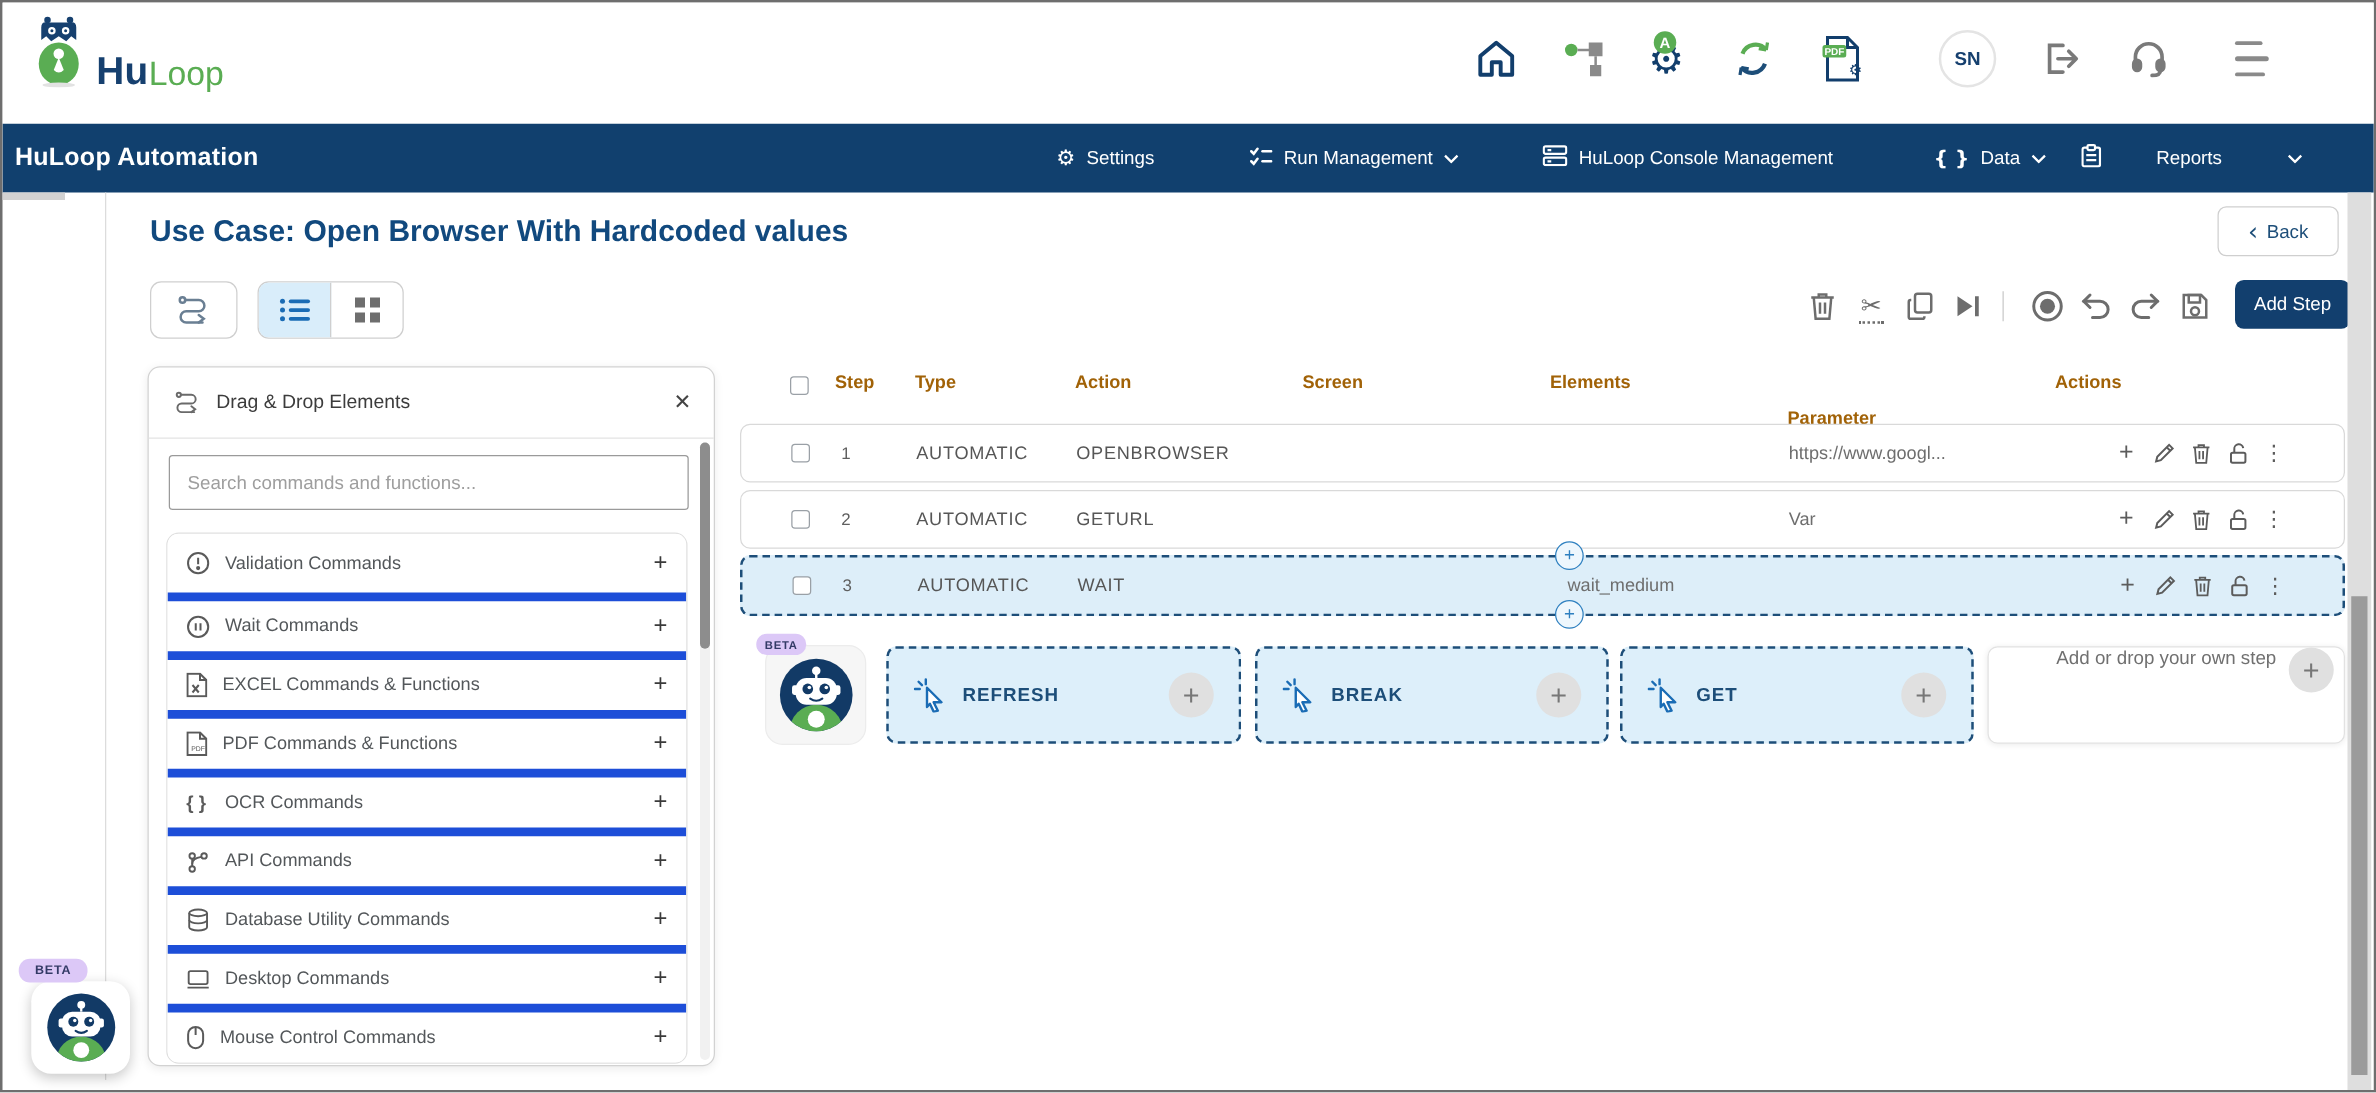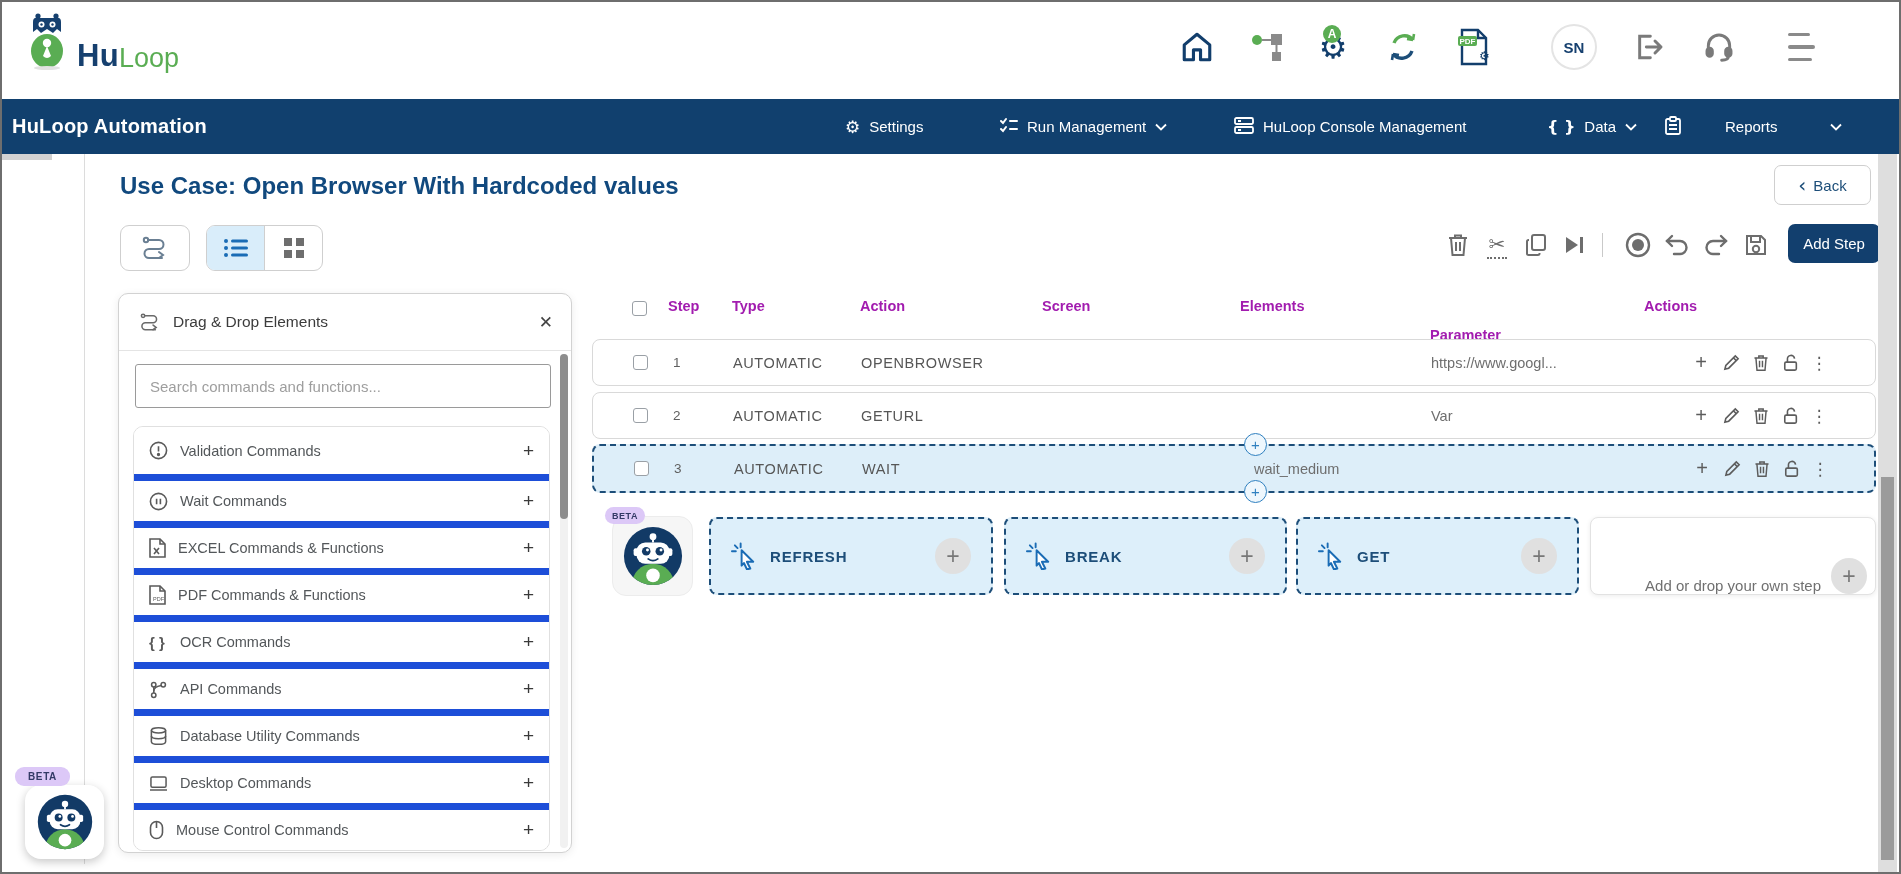--- a/index.html
+++ b/index.html
@@ -69,21 +69,21 @@
   .cmd-item { height:47px; display:flex; align-items:center; padding:0 15px; gap:12px;
               background:#fff; cursor:pointer; }
   .cmd-item + .cmd-item { border-top:7px solid #1d4ed8; }
   .cmd-label { flex:1; font-size:14.5px; color:#53575a; }
   .cmd-plus { font-size:19px; color:#3a3a3a; }
   .panel-sb { position:absolute; right:3px; top:60px; width:8px; height:494px; background:#f1f1f1; border-radius:4px; }
   .panel-sb-thumb { position:absolute; left:0; top:0; width:8px; height:165px; background:#8d8d8d; border-radius:4px; }
 
   
   .thead { position:absolute; left:590px; top:296px; width:1284px; height:26px; }
-  .th { position:absolute; top:0; font-size:14.5px; font-weight:600; color:#a21caf; }
+  .th { position:absolute; top:0; font-size:14.5px; font-weight:600; color:#a16207; }
   .checkbox { width:15px; height:15px; border:1.6px solid #9aa0a6; border-radius:3px; background:#fff; cursor:pointer; }
   .trow { position:absolute; left:590px; width:1284px; height:47px; background:#fff;
           border:1px solid #d9d9d9; border-radius:8px; }
   .trow.selected { background:#ddeef9; border:2px dashed #1d4e79; }
   .cell { position:absolute; top:0; height:100%; display:flex; align-items:center; }
   .c-step { font-size:13.5px; color:#5f5f5f; }
   .c-type, .c-action { font-size:14.5px; color:#565656; letter-spacing:.6px; }
   .c-param { font-size:14.5px; color:#6e6e6e; }
   .row-ico { position:absolute; top:0; height:100%; width:24px; display:flex; align-items:center;
              justify-content:center; color:#5c5c5c; cursor:pointer; }
@@ -98,21 +98,21 @@
   .bot-card { position:absolute; left:610px; top:514px; width:81px; height:80px; background:#f6f6f6;
               border:1px solid #ececec; border-radius:14px; display:flex; align-items:center;
               justify-content:center; }
   .sug-card { position:absolute; top:515px; height:78px; background:#ddeffa; border:2px dashed #1d4e79;
               border-radius:8px; display:flex; align-items:center; padding:0 20px; cursor:pointer; }
   .sug-label { margin-left:12px; font-size:15px; font-weight:600; color:#1d4e79; letter-spacing:.8px; flex:1; }
   .plus-circle { width:36px; height:36px; border-radius:50%; background:#e0e0e0; color:#777;
                  font-size:23px; display:flex; align-items:center; justify-content:center; cursor:pointer; }
   .own-card { position:absolute; left:1588px; top:515px; width:286px; height:78px; background:#fff;
               border:1px solid #e2e2e2; border-radius:8px; box-shadow:0 1px 5px rgba(0,0,0,.08);
-              display:flex; align-items:flex-end; justify-content:flex-end; padding:0 8px; gap:10px; }
+              display:flex; align-items:flex-start; justify-content:flex-end; padding:0 8px; gap:10px; }
   .own-label { font-size:15px; color:#707070; }
 
   
   .fab { position:absolute; left:23px; top:783px; width:79px; height:74px; background:#fff;
          border-radius:16px; box-shadow:0 3px 10px rgba(0,0,0,.22); display:flex; align-items:center;
          justify-content:center; cursor:pointer; z-index:8; }
 
   
   .sb-track { position:absolute; right:2px; top:152px; width:19px; height:720px; background:#dedede; }
   .sb-thumb { position:absolute; left:3px; top:323px; width:13px; height:383px; background:#9b9b9b; }

